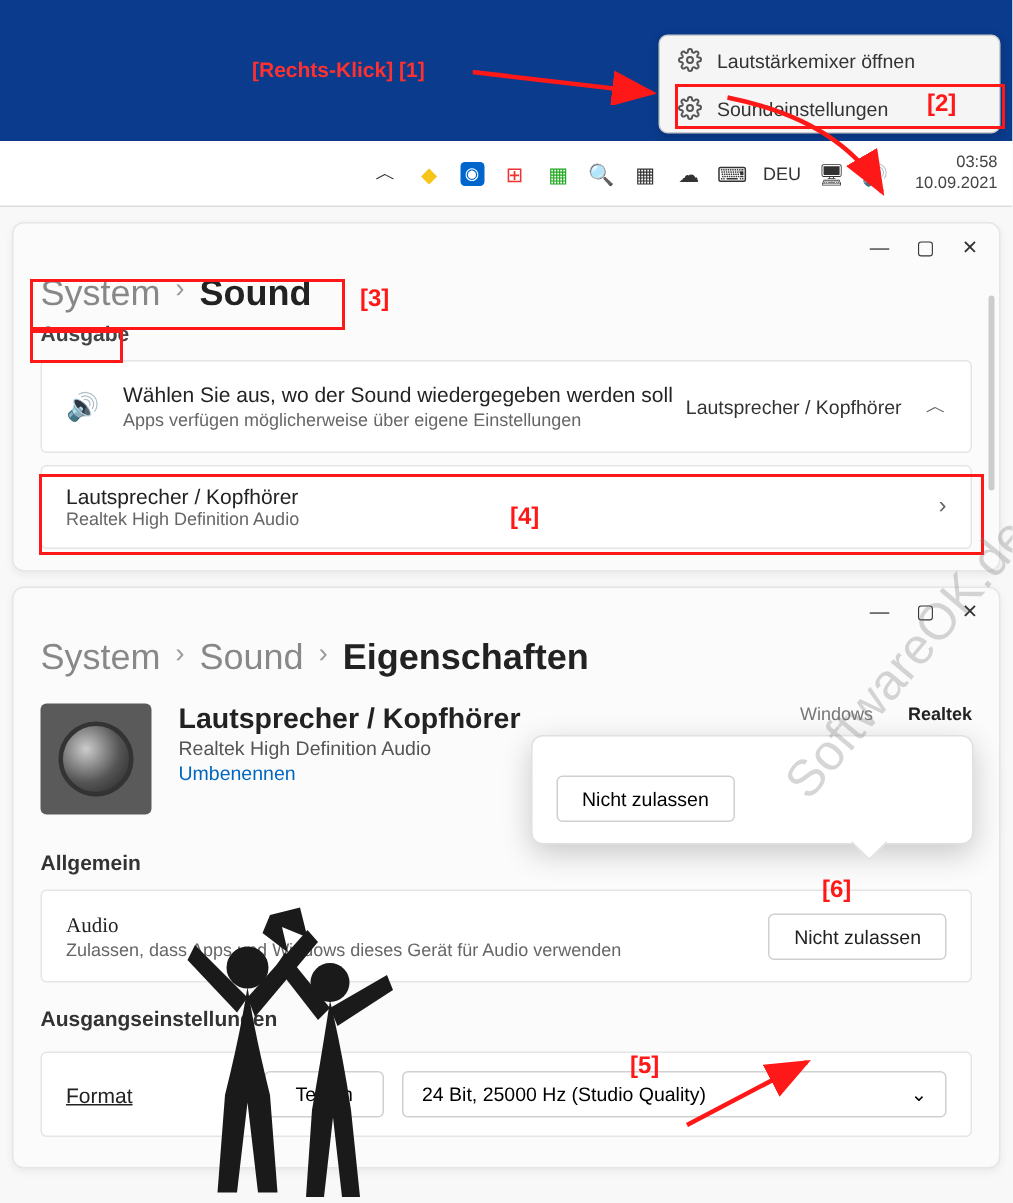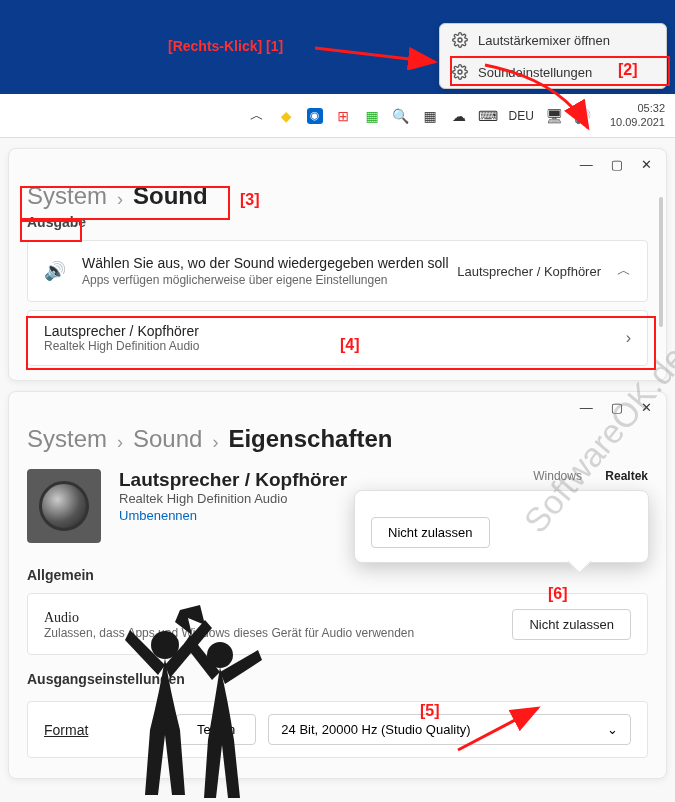--- a/index.html
+++ b/index.html
@@ -42,21 +42,21 @@
   .settings-window {
     background: #fbfbfb; margin: 10px 8px 0 8px; border: 1px solid #e6e6e6;
     border-radius: 8px; position: relative; box-shadow: 0 2px 6px rgba(0,0,0,0.06);
   }
   .titlebar {
     display: flex; justify-content: flex-end; gap: 18px; padding: 8px 14px;
     color: #333; font-size: 13px;
   }
   .titlebar span { cursor: pointer; }
   .breadcrumb {
-    display: flex; align-items: flex-end; gap: 10px; padding: 2px 18px 4px 18px;
+    display: flex; align-items: flex-start; gap: 10px; padding: 2px 18px 4px 18px;
     font-size: 24px; color: #333;
   }
   .breadcrumb .bc-link { color: #888; }
   .breadcrumb .bc-chevron { color: #999; font-size: 18px; }
   .breadcrumb .bc-current { color: #222; font-weight: 600; }
   .section-label { padding: 0 18px; font-size: 14px; font-weight: 600; color: #444; }
 
   .sound-select {
     margin: 10px 18px 0 18px; background: #fff; border: 1px solid #e5e5e5;
     border-radius: 4px; padding: 14px 16px; display: flex; align-items: center;
@@ -213,21 +213,21 @@
     <span class="tray-icon" style="color:#2a2">▦</span>
     <span class="tray-icon">🔍</span>
     <span class="tray-icon">▦</span>
     <span class="tray-icon">☁</span>
     <span class="tray-icon">⌨</span>
     <span class="tray-icon" style="font-size:12px;width:auto">DEU</span>
     <span class="tray-icon">🖥</span>
     <span class="tray-icon">🔊</span>
   </div>
   <div class="clock">
-    <span>05:32</span>
+    <span>03:58</span>
     <span>10.09.2021</span>
   </div>
 </div>
 
 <div class="settings-window">
   <div class="titlebar">
     <span>—</span>
     <span>▢</span>
     <span>✕</span>
   </div>
@@ -292,21 +292,21 @@
       <span class="slbl">Zulassen, dass Apps und Windows dieses Gerät für Audio verwenden</span>
     </div>
     <button class="btn">Nicht zulassen</button>
   </div>
 
   <div class="sec-head">Ausgangseinstellungen</div>
   <div class="format-row">
     <span class="lbl">Format</span>
     <button class="test-btn">Testen</button>
     <div class="select">
-      <span>24 Bit, 20000 Hz (Studio Quality)</span>
+      <span>24 Bit, 25000 Hz (Studio Quality)</span>
       <span>⌄</span>
     </div>
   </div>
 </div>
 
 <div class="tooltip">
   <button class="btn">Nicht zulassen</button>
 </div>
 
 <div class="red-box" style="top:56px; left:450px; width:220px; height:30px"></div>

